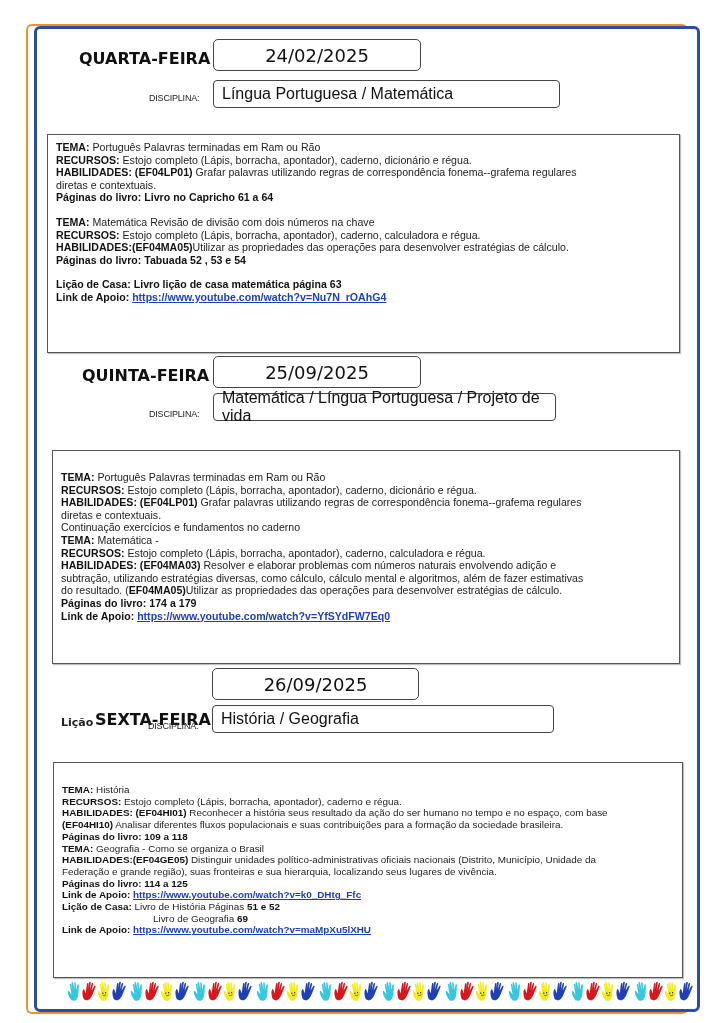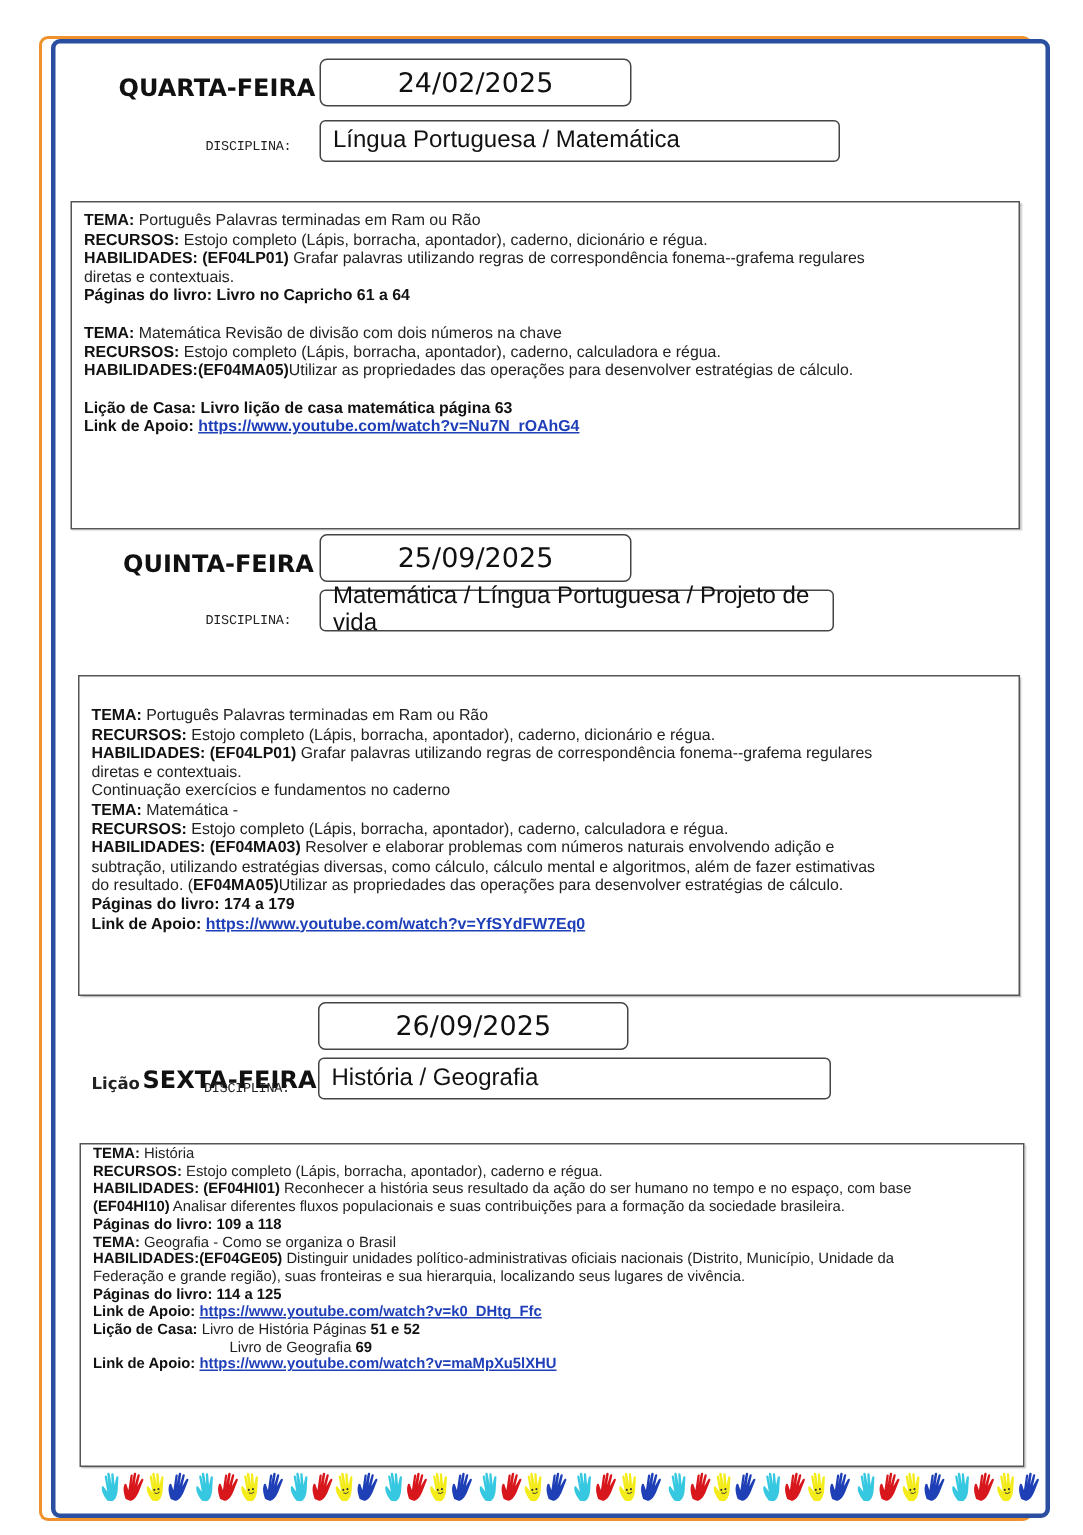--- a/index.html
+++ b/index.html
@@ -7,22 +7,22 @@
          font-family: "Liberation Sans", sans-serif; color: #1a1a1a; }
   .frame-orange { position: absolute; left: 26px; top: 24px; width: 660px; height: 986px;
                   border: 2px solid #f0922c; border-radius: 6px; border-right: none; }
   .frame-blue { position: absolute; left: 34px; top: 26px; width: 660px; height: 980px;
                 border: 3px solid #2b4fa0; border-radius: 6px; background: #fff; }
   .day-label { position: absolute; font-family: "DejaVu Sans", sans-serif; font-weight: bold;
                font-size: 16px; color: #111; }
   .date-box { position: absolute; border: 1px solid #444; border-radius: 5px; height: 30px;
               display: flex; align-items: center; justify-content: center;
               font-family: "DejaVu Sans", sans-serif; font-size: 18px; color: #111; }
-  .disc-label { position: absolute; font-family: Liberation Mono, monospace; font-size: 9px;
-                color: #222; letter-spacing: -0.2px; }
+  .disc-label { position: absolute; font-family: Liberation Sans, sans-serif; font-size: 9px;
+                color: #222; letter-spacing: -0.2px; margin-left: 12px; }
   .disc-box { position: absolute; border: 1px solid #444; border-radius: 4px; height: 28px;
               display: flex; align-items: center; padding-left: 8px; box-sizing: border-box;
               font-family: "Liberation Sans", sans-serif; font-size: 16px; color: #111; }
   .licao-label { position: absolute; font-family: "DejaVu Sans", sans-serif; font-size: 11px; font-weight: bold; color:#222; }
   .content-box { position: absolute; border: 1px solid #555; box-sizing: border-box;
                  box-shadow: 1px 1px 1px rgba(0,0,0,0.25); padding: 6px 8px; margin-top: 17px; }
   .line { font-size: 10.6px; line-height: 12.6px; white-space: nowrap; color: #222; }
   .line.small { font-size: 9.9px; line-height: 11.7px; }
   .b { font-weight: bold; color: #111; }
   .gap { height: 12px; }
@@ -48,20 +48,21 @@
 <div class="content-box" style="left:47px; top:117px; width:633px; height:219px;">
   <div class="line"><span class="b">TEMA:</span><span> Português Palavras  terminadas  em Ram ou Rão</span></div>
   <div class="line"><span class="b">RECURSOS:</span><span>  Estojo completo (Lápis, borracha, apontador), caderno, dicionário e régua.</span></div>
   <div class="line"><span class="b">HABILIDADES: (EF04LP01)</span><span> Grafar palavras utilizando regras de correspondência fonema--grafema  regulares</span></div>
   <div class="line"><span>diretas e contextuais.</span></div>
   <div class="line"><span class="b">Páginas do livro: Livro no Capricho 61 a 64</span></div>
   <div class="gap"></div>
   <div class="line"><span class="b">TEMA:</span><span> Matemática  Revisão  de divisão  com dois números na chave</span></div>
   <div class="line"><span class="b">RECURSOS:</span><span>  Estojo completo (Lápis, borracha, apontador), caderno, calculadora e régua.</span></div>
   <div class="line"><span class="b">HABILIDADES:(EF04MA05)</span><span>Utilizar  as propriedades  das operações para desenvolver  estratégias de cálculo.</span></div>
+  <div class="line"><span class="b">Páginas do livro: Tabuada 52 , 53 e 54</span></div>
   <div class="gap"></div>
   <div class="line"><span class="b">Lição de Casa: Livro lição de casa matemática página 63</span></div>
   <div class="line"><span class="b">Link de Apoio:</span> <a class="link" href="#">https://www.youtube.com/watch?v=Nu7N_rOAhG4</a></div>
 </div>
 
 <div class="day-label" style="left:82px; top:366px;">QUINTA-FEIRA</div>
 <div class="date-box" style="left:213px; top:356px; width:206px;">25/09/2025</div>
 <div class="disc-label" style="left:137px; top:409px;">DISCIPLINA:</div>
 <div class="disc-box" style="left:213px; top:393px; width:343px;">Matemática / Língua Portuguesa / Projeto de vida</div>
 
@@ -79,21 +80,21 @@
   <div class="line"><span class="b">Páginas do livro: 174 a 179</span></div>
   <div class="line"><span class="b">Link de Apoio:</span> <a class="link" href="#">https://www.youtube.com/watch?v=YfSYdFW7Eq0</a></div>
 </div>
 
 <div class="day-label" style="left:95px; top:678px;margin-top:32px;">SEXTA-FEIRA</div>
 <div class="date-box" style="left:212px; top:668px; width:205px;">26/09/2025</div>
 <div class="licao-label" style="left:61px; top:716px;">Lição</div>
 <div class="disc-label" style="left:136px; top:721px;">DISCIPLINA:</div>
 <div class="disc-box" style="left:212px; top:705px; width:342px;">História / Geografia</div>
 
-<div class="content-box" style="left:53px; top:745px; width:630px; height:216px; padding-top:1px;">
+<div class="content-box" style="left:53px; top:745px; width:630px; height:216px; padding-top:21px;">
   <div class="line small"><span class="b">TEMA:</span><span>  História</span></div>
   <div class="line small"><span class="b">RECURSOS:</span><span>  Estojo completo (Lápis, borracha, apontador), caderno e régua.</span></div>
   <div class="line small"><span class="b">HABILIDADES:  (EF04HI01)</span><span>  Reconhecer a história seus resultado da ação do ser humano no tempo e no espaço, com base</span></div>
   <div class="line small"><span class="b">(EF04HI10)</span><span>  Analisar diferentes fluxos populacionais e suas contribuições para a formação da sociedade brasileira.</span></div>
   <div class="line small"><span class="b">Páginas do livro:  109 a 118</span></div>
   <div class="line small"><span class="b">TEMA:</span><span>  Geografia - Como se organiza o Brasil</span></div>
   <div class="line small"><span class="b">HABILIDADES:(EF04GE05)</span><span>  Distinguir unidades político-administrativas oficiais nacionais (Distrito, Município, Unidade da</span></div>
   <div class="line small"><span>Federação e grande região), suas fronteiras e sua hierarquia, localizando seus lugares de vivência.</span></div>
   <div class="line small"><span class="b">Páginas do livro:  114 a 125</span></div>
   <div class="line small"><span class="b">Link de Apoio:</span> <a class="link" href="#">https://www.youtube.com/watch?v=k0_DHtg_Ffc</a></div>

